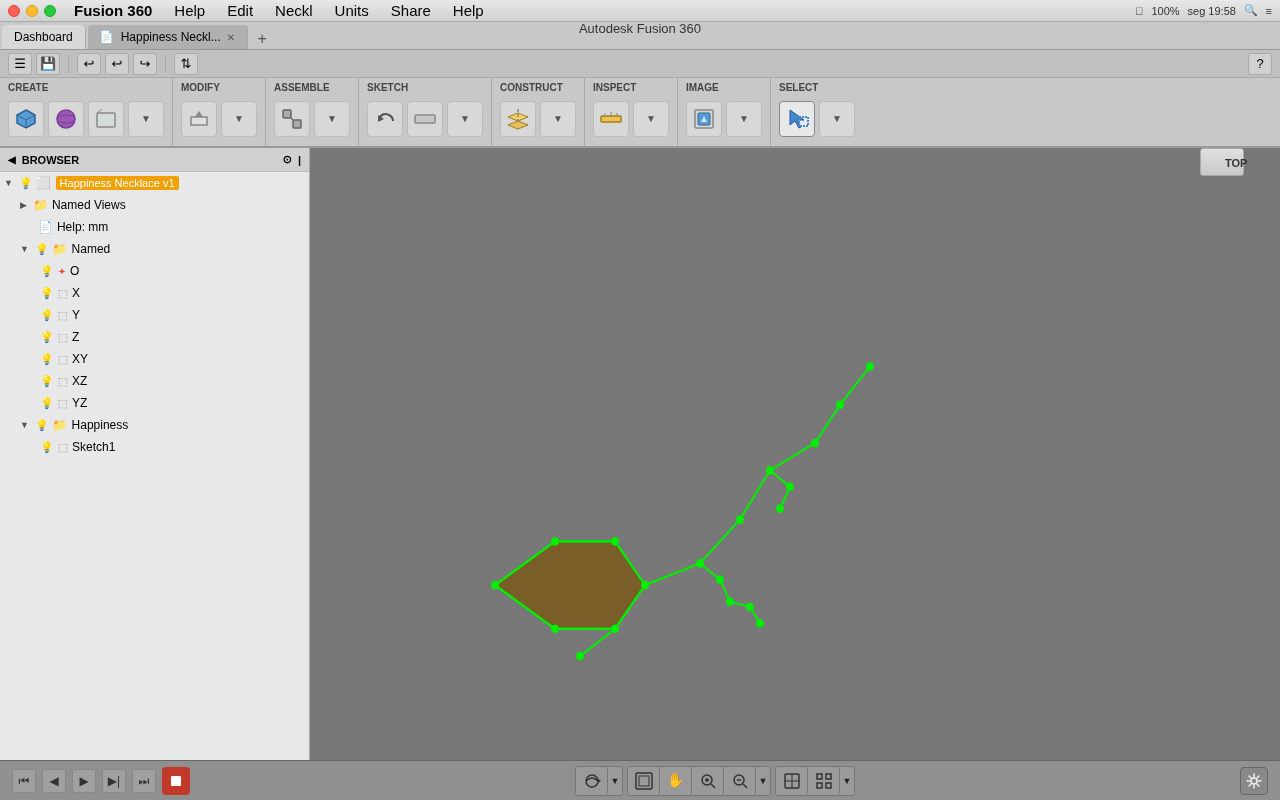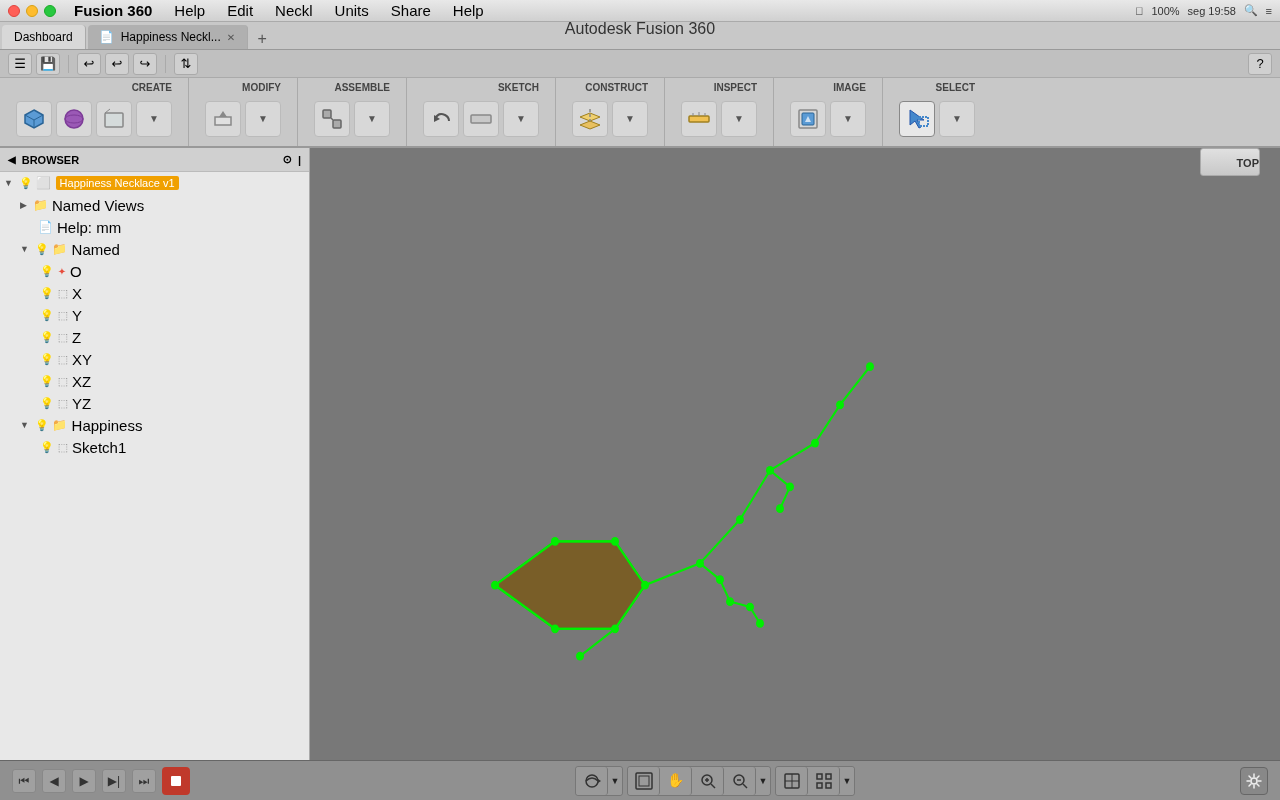--- a/index.html
+++ b/index.html
@@ -10,21 +10,21 @@
       width: 100%; height: 22px; background: linear-gradient(to bottom, #e8e8e8, #d0d0d0);
       display: flex; align-items: center; justify-content: center; position: relative;
       border-bottom: 1px solid #aaa;
     }
     #titlebar .traffic-lights { position: absolute; left: 8px; display: flex; gap: 6px; align-items: center; }
     .tl { width: 12px; height: 12px; border-radius: 50%; }
     .tl-close { background: #ff5f57; border: 1px solid #e0443e; }
     .tl-min { background: #febc2e; border: 1px solid #d9a114; }
     .tl-max { background: #28c840; border: 1px solid #1aab28; }
     #titlebar .app-menu { position: absolute; left: 70px; display: flex; gap: 14px; font-size: 13px; color: #000; }
-    #titlebar .title-center { font-size: 16px; color: #333; font-weight: 500; margin-top: 36px; }
+    #titlebar .title-center { font-size: 13px; color: #333; font-weight: 500; margin-top: 36px; }
     #titlebar .right-icons { position: absolute; right: 8px; display: flex; gap: 8px; align-items: center; font-size: 11px; color: #333; }
 
     
     #tabbar {
       width: 100%; height: 28px; background: #c8c8c8;
       display: flex; align-items: flex-end; border-bottom: 1px solid #999;
     }
     .tab {
       height: 24px; padding: 0 12px; display: flex; align-items: center; gap: 6px;
       font-size: 12px; background: #d8d8d8; border-right: 1px solid #aaa; cursor: pointer;
@@ -46,22 +46,22 @@
       font-size: 13px; cursor: pointer;
     }
     .toolbar-sep { width: 1px; height: 18px; background: #aaa; margin: 0 4px; }
 
     
     #main-toolbar {
       width: 100%; height: 70px; background: #c8c8c8;
       display: flex; align-items: stretch; border-bottom: 2px solid #999;
     }
     .tool-section {
-      display: flex; flex-direction: column; align-items: flex-end;
-      padding: 4px 16px; border-right: 1px solid #aaa; min-width: 60px;
+      display: flex; flex-direction: column; align-items: flex-start;
+      padding: 4px 8px; border-right: 1px solid #aaa; min-width: 60px;
     }
     .tool-section-label {
       font-size: 10px; color: #444; text-transform: uppercase; font-weight: 600;
       margin-bottom: 2px;
     }
     .tool-icons-row { display: flex; gap: 4px; align-items: center; flex: 1; }
     .tool-icon {
       width: 36px; height: 36px; background: #d8d8d8; border: 1px solid #bbb;
       border-radius: 4px; display: flex; align-items: center; justify-content: center;
       cursor: pointer; font-size: 18px; flex-direction: column;
@@ -76,22 +76,22 @@
       display: flex; align-items: center; justify-content: center;
     }
 
     
     #view-cube {
       position: absolute; top: 148px; right: 20px;
       width: 60px; height: 60px;
       z-index: 10;
     }
     .view-cube-btn {
-      width: 60px; height: 28px; background: linear-gradient(to bottom, #e0e0e0, #c8c8c8);
-      border: 1px solid #aaa; border-radius: 3px; text-align: right; line-height: 28px;
+      width: 44px; height: 28px; background: linear-gradient(to bottom, #e0e0e0, #c8c8c8);
+      border: 1px solid #aaa; border-radius: 3px; text-align: center; line-height: 28px;
       font-size: 11px; font-weight: bold; color: #333; cursor: pointer; padding-left: 24px;
     }
 
     
     #main-area {
       display: flex; width: 100%; height: calc(800px - 22px - 28px - 28px - 70px - 40px);
     }
 
     
     #browser {
@@ -104,21 +104,21 @@
       padding: 0 8px; gap: 6px; border-bottom: 1px solid #bbb; font-weight: 600; font-size: 11px;
     }
     .browser-arrow { font-size: 10px; cursor: pointer; }
     .browser-item {
       display: flex; align-items: center; gap: 4px;
       padding: 2px 4px; font-size: 12px; cursor: pointer; min-height: 22px;
     }
     .indent-1 { padding-left: 20px; }
     .indent-2 { padding-left: 40px; }
     .item-bulb { font-size: 11px; color: #f0c010; }
-    .item-label { font-size: 15px; }
+    .item-label { font-size: 12px; }
     .item-label.highlight { background: #f0a000; color: white; padding: 1px 4px; border-radius: 2px; font-size: 11px; }
     .triangle { display: inline-block; font-size: 9px; color: #555; margin-right: 2px; }
     .folder-icon { font-size: 12px; color: #888; }
 
     
     #viewport {
       flex: 1; background: #787878; position: relative; overflow: hidden;
     }
 
     

